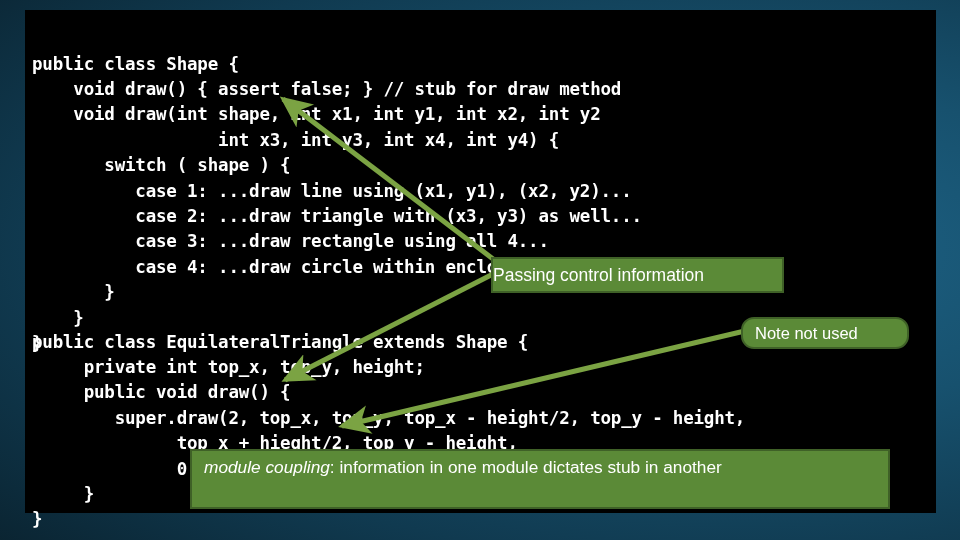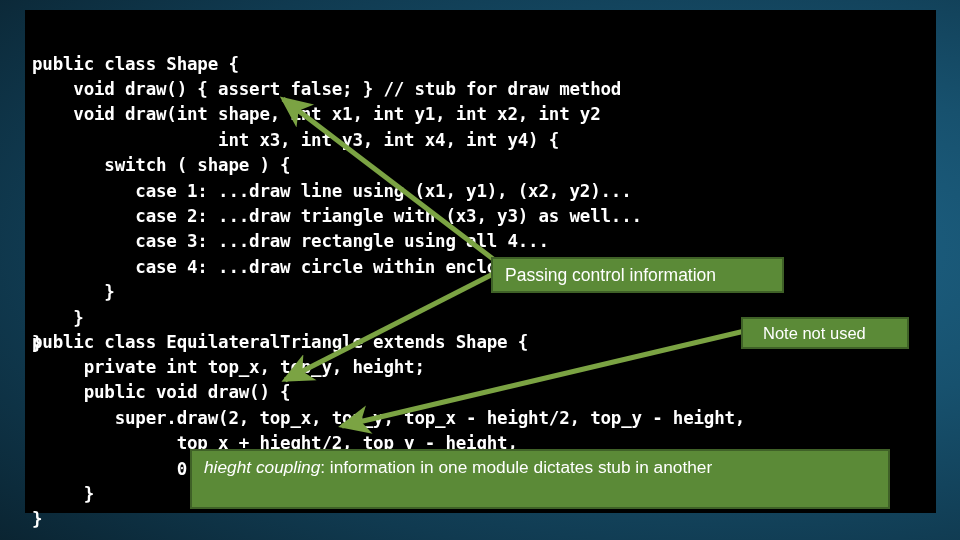--- a/index.html
+++ b/index.html
@@ -62,30 +62,31 @@
     color: #ffffff;
     font-family: "Liberation Sans", sans-serif;
     display: flex;
     align-items: center;
   }
   #callout-passing {
     left: 491px;
     top: 257px;
     width: 293px;
     height: 36px;
-    padding-left: 12px;
+    padding-left: 0;
     font-size: 17.5px;
   }
   #callout-note {
     left: 741px;
     top: 317px;
     width: 168px;
     height: 32px;
-    padding-left: 20px;
+    padding-left: 12px;
     font-size: 16.5px;
+    border-radius: 13px;
   }
   #callout-coupling {
     left: 190px;
     top: 449px;
     width: 700px;
     height: 60px;
     padding: 0 10px 0 12px;
     font-size: 17.3px;
     line-height: 26px;
     display: block;
@@ -139,16 +140,16 @@
 
   <div class="callout" id="callout-passing">
     <span>Passing control information</span>
   </div>
 
   <div class="callout" id="callout-note">
     <span>Note not used</span>
   </div>
 
   <div class="callout" id="callout-coupling">
-    <span class="line"><span class="term">hieght coupling</span><span>: information in one module dictates stub in another</span></span>
+    <span class="line"><span class="term">module coupling</span><span>: information in one module dictates stub in another</span></span>
   </div>
 
 </div>
 
 </body></html>

